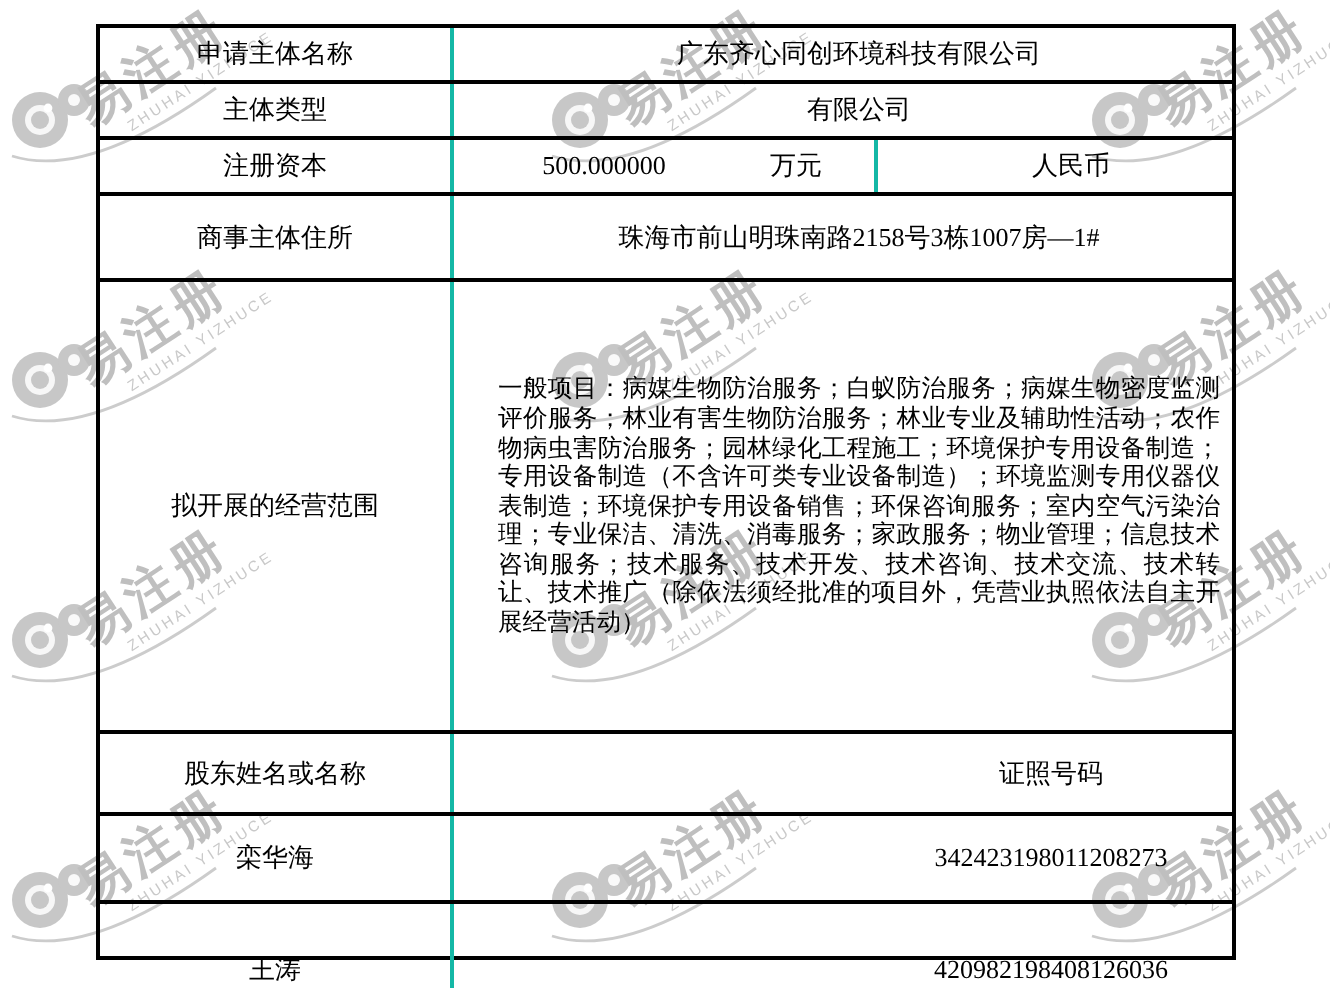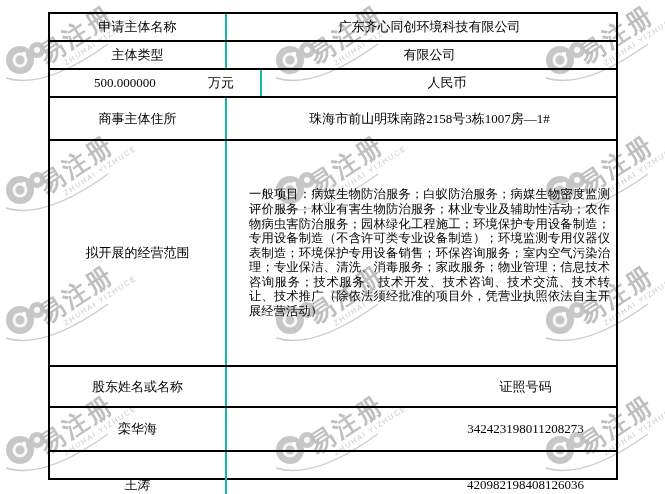--- a/index.html
+++ b/index.html
@@ -260,20 +260,21 @@
     <div class="tcell cA">申请主体名称</div>
     <div class="tcell rest">广东齐心同创环境科技有限公司</div>
   </div>
 
   <div class="trow h28">
     <div class="tcell cA">主体类型</div>
     <div class="tcell rest">有限公司</div>
   </div>
 
   <div class="trow h28">
+    <div class="tcell cA">注册资本</div>
     <div class="tcell cB amount-cell">
       <span>500.000000</span>
       <span>万元</span>
     </div>
     <div class="tcell rest">人民币</div>
   </div>
 
   <div class="trow h30">
     <div class="tcell cA">商事主体住所</div>
     <div class="tcell rest">珠海市前山明珠南路2158号3栋1007房—1#</div>

